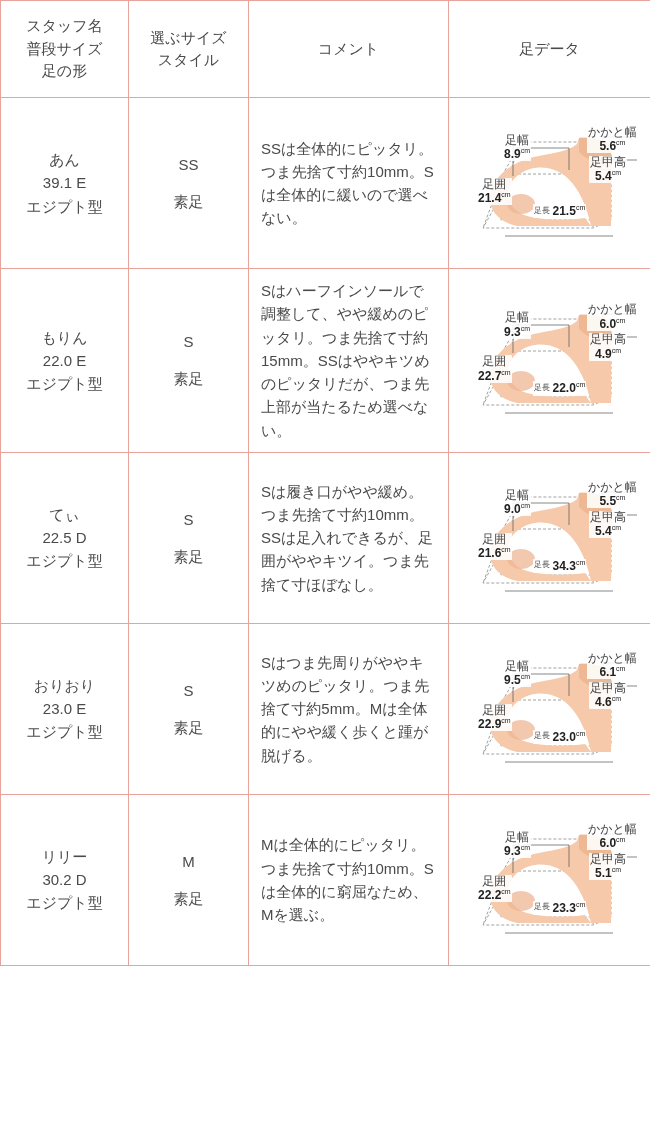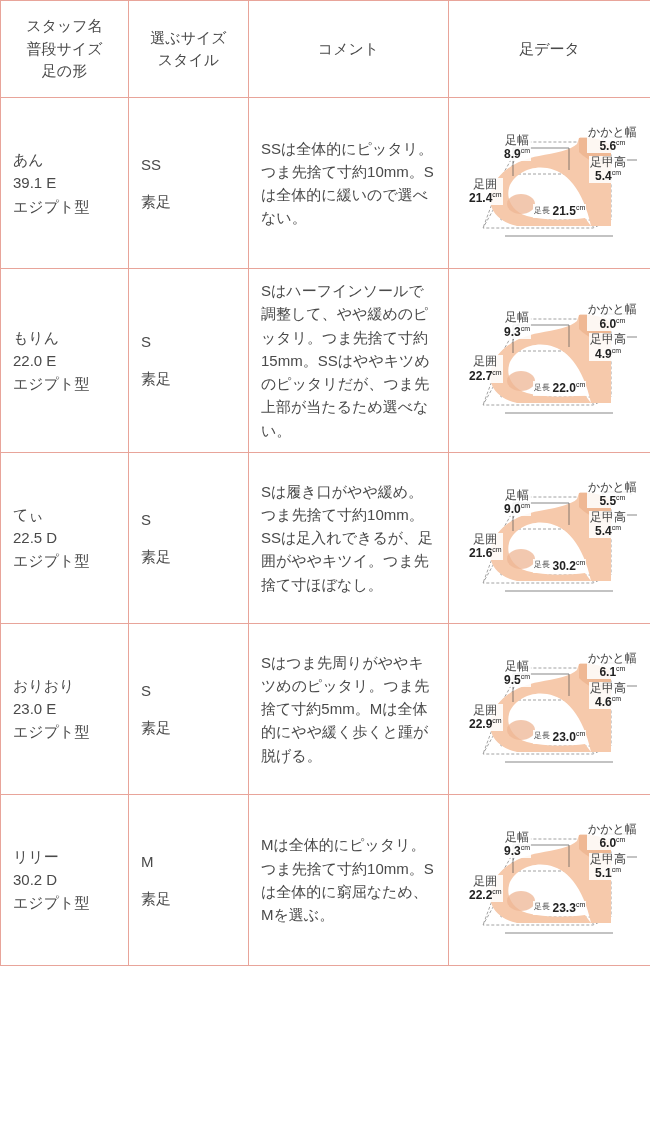--- a/index.html
+++ b/index.html
@@ -34,21 +34,21 @@
     line-height: 1.55;
     color: #4a4a4a;
   }
   table.fit-table thead th {
     height: 76px;
     text-align: center;
     font-size: 15px;
     line-height: 1.5;
   }
   td.name-cell, td.size-cell {
-    text-align: left;
+    text-align: center;
   }
   td.comment-cell {
     text-align: left;
     margin-left: 20px;
   }
   td.data-cell {
     text-align: center;
     padding: 6px 4px;
   }
   .name-line, .size-line {
@@ -92,21 +92,21 @@
     font-weight: normal;
     vertical-align: super;
   }
   .meas.boxed {
     background: rgba(255,255,255,0.88);
     padding: 0 1px;
   }
   .m-footwidth { left: 42px; top: 26px; }
   .m-heelwidth { left: 126px; top: 18px; }
   .m-instep    { left: 128px; top: 48px; }
-  .m-girth     { left: 7px;  top: 70px; }
+  .m-girth     { left: 16px;  top: 70px; }
   .m-length    { left: 72px;  top: 96px; }
   .inline-lbl {
     display: inline-block;
     font-size: 8px;
     color: #444;
     vertical-align: middle;
     margin-right: 0;
   }
   .inline-val {
     display: inline-block;
@@ -325,21 +325,21 @@
           <div class="meas boxed m-instep">
             <span class="lbl">足甲高</span>
             <span class="val"><span>5.4</span><span class="unit">cm</span></span>
           </div>
           <div class="meas boxed m-girth">
             <span class="lbl">足囲</span>
             <span class="val"><span>21.6</span><span class="unit">cm</span></span>
           </div>
           <div class="meas boxed m-length">
             <span class="inline-lbl">足長</span>
-            <span class="inline-val"><span>30.2</span><span class="unit">cm</span></span>
+            <span class="inline-val"><span>34.3</span><span class="unit">cm</span></span>
           </div>
         </div>
       </td>
     </tr>
 
     <tr>
       <td class="name-cell">
         <span class="name-line">おりおり</span>
         <span class="name-line">23.0 E</span>
         <span class="name-line">エジプト型</span>

